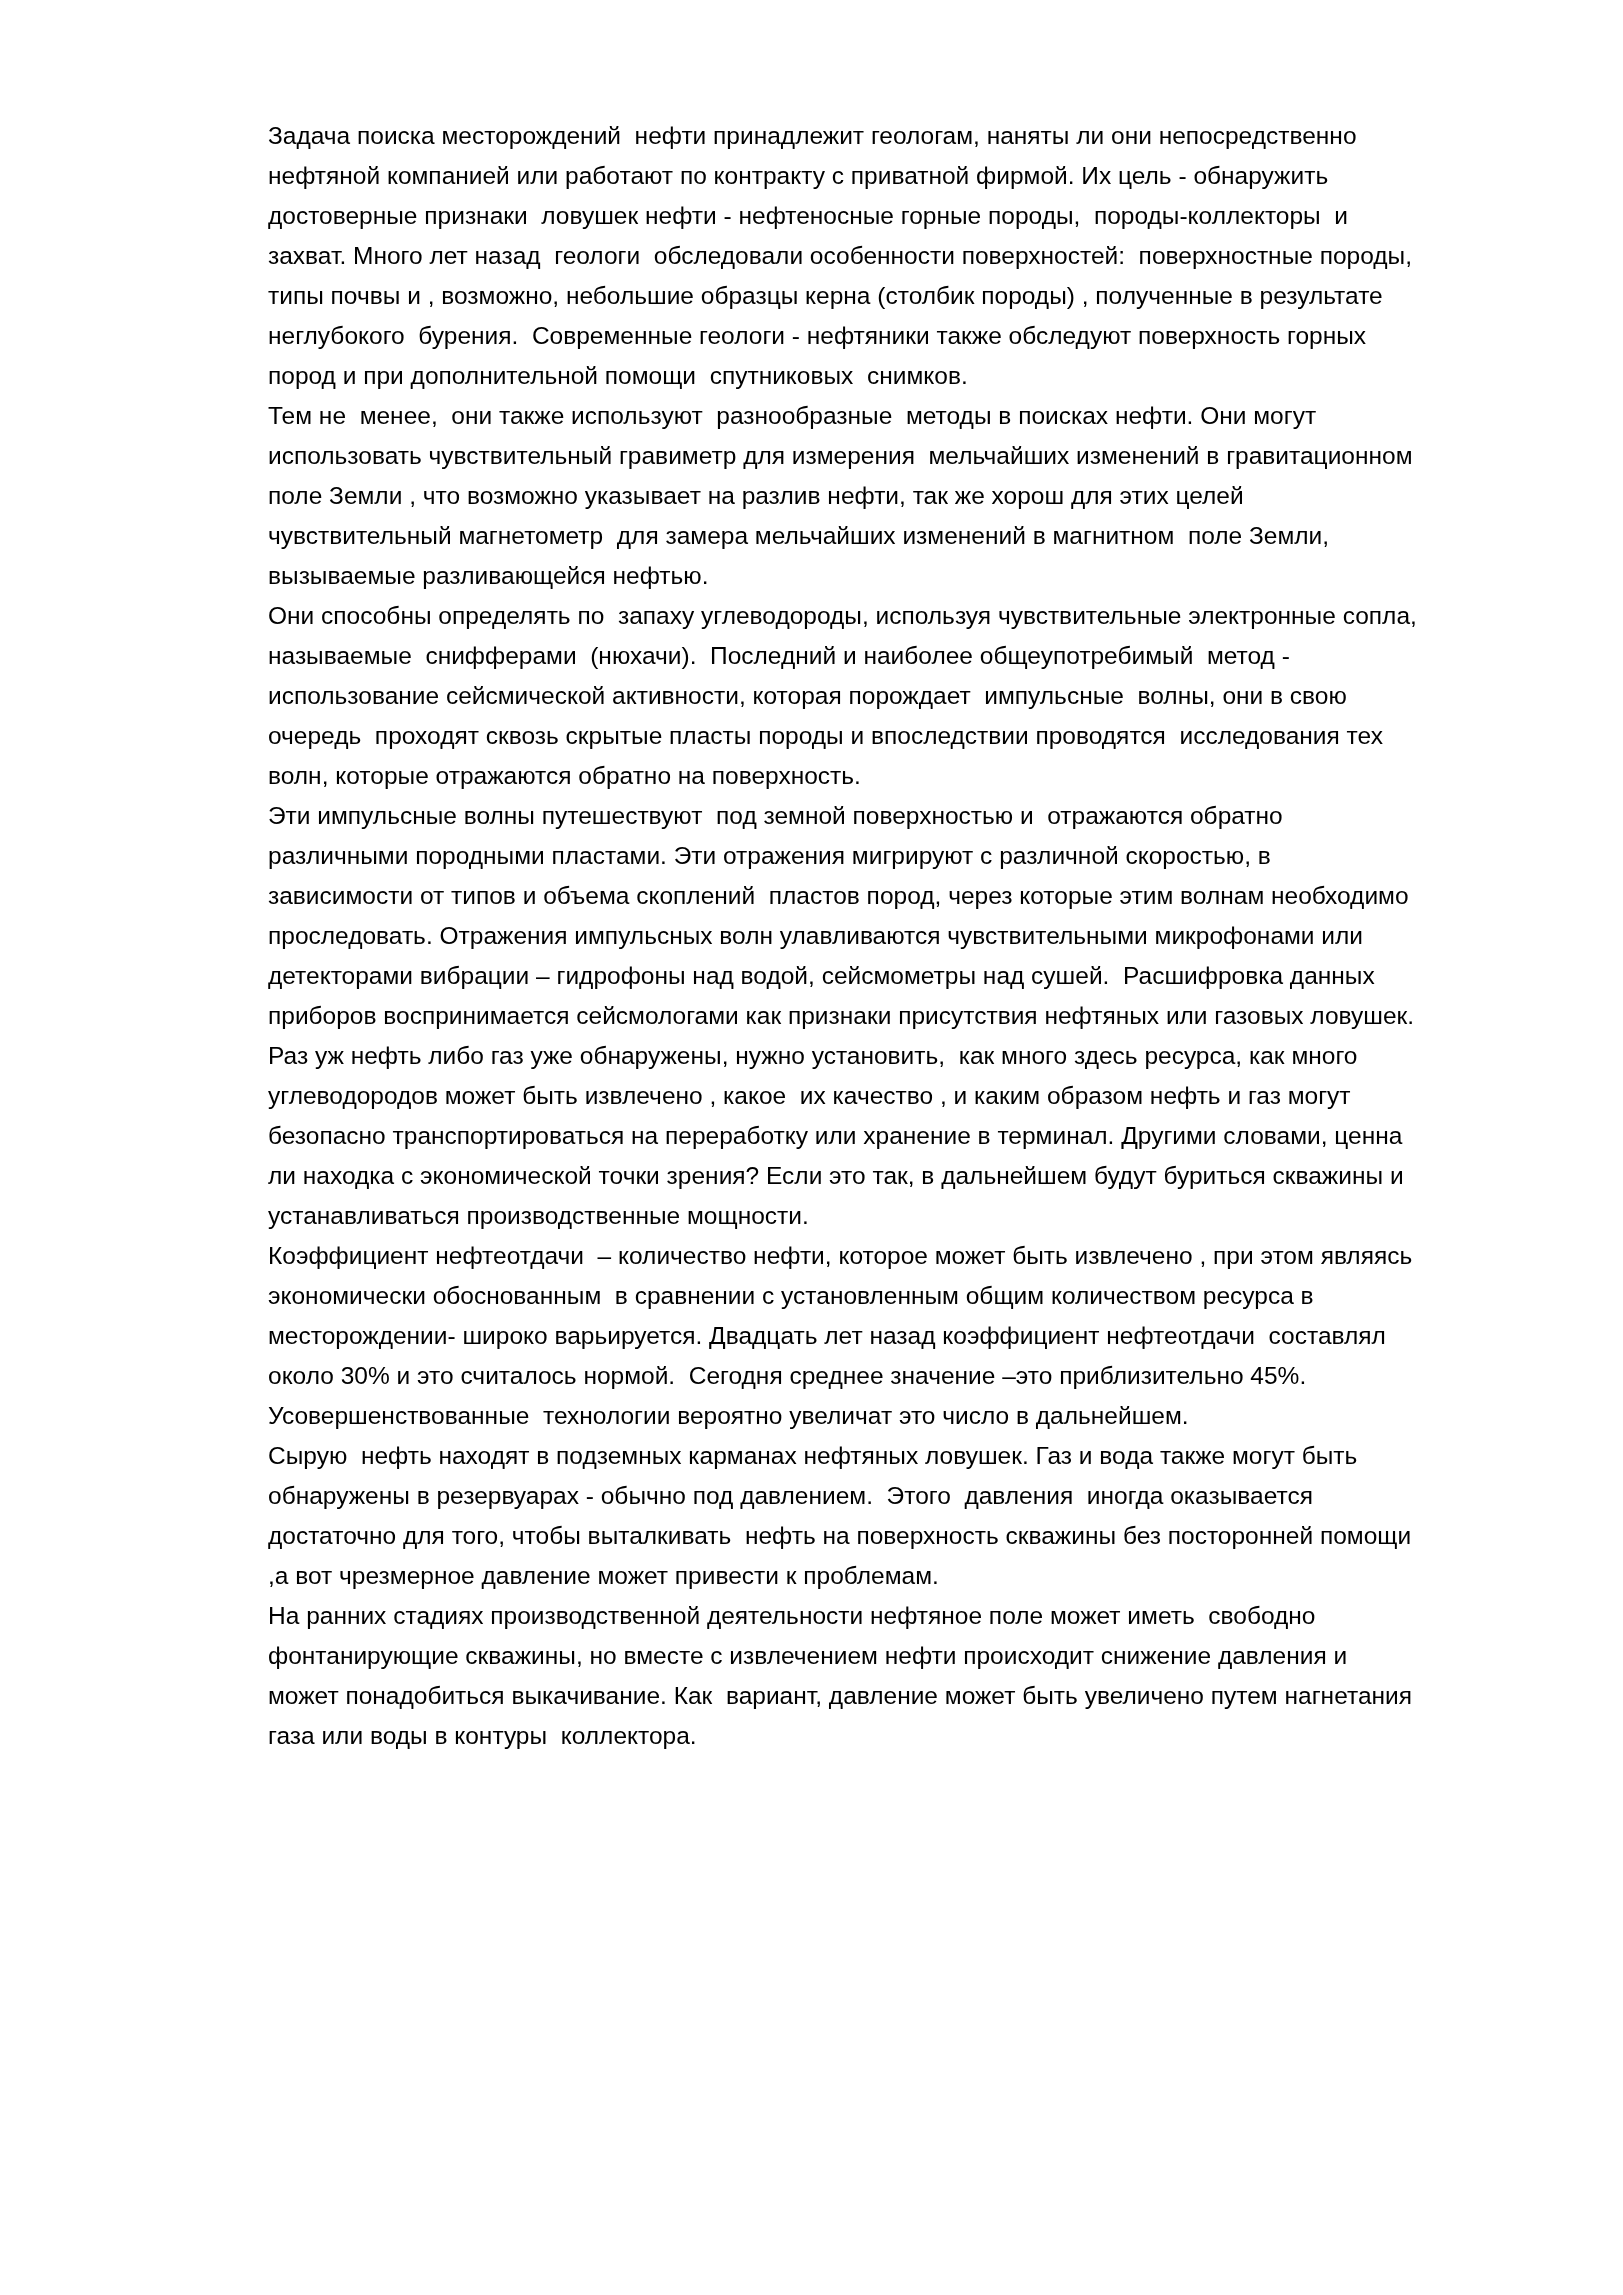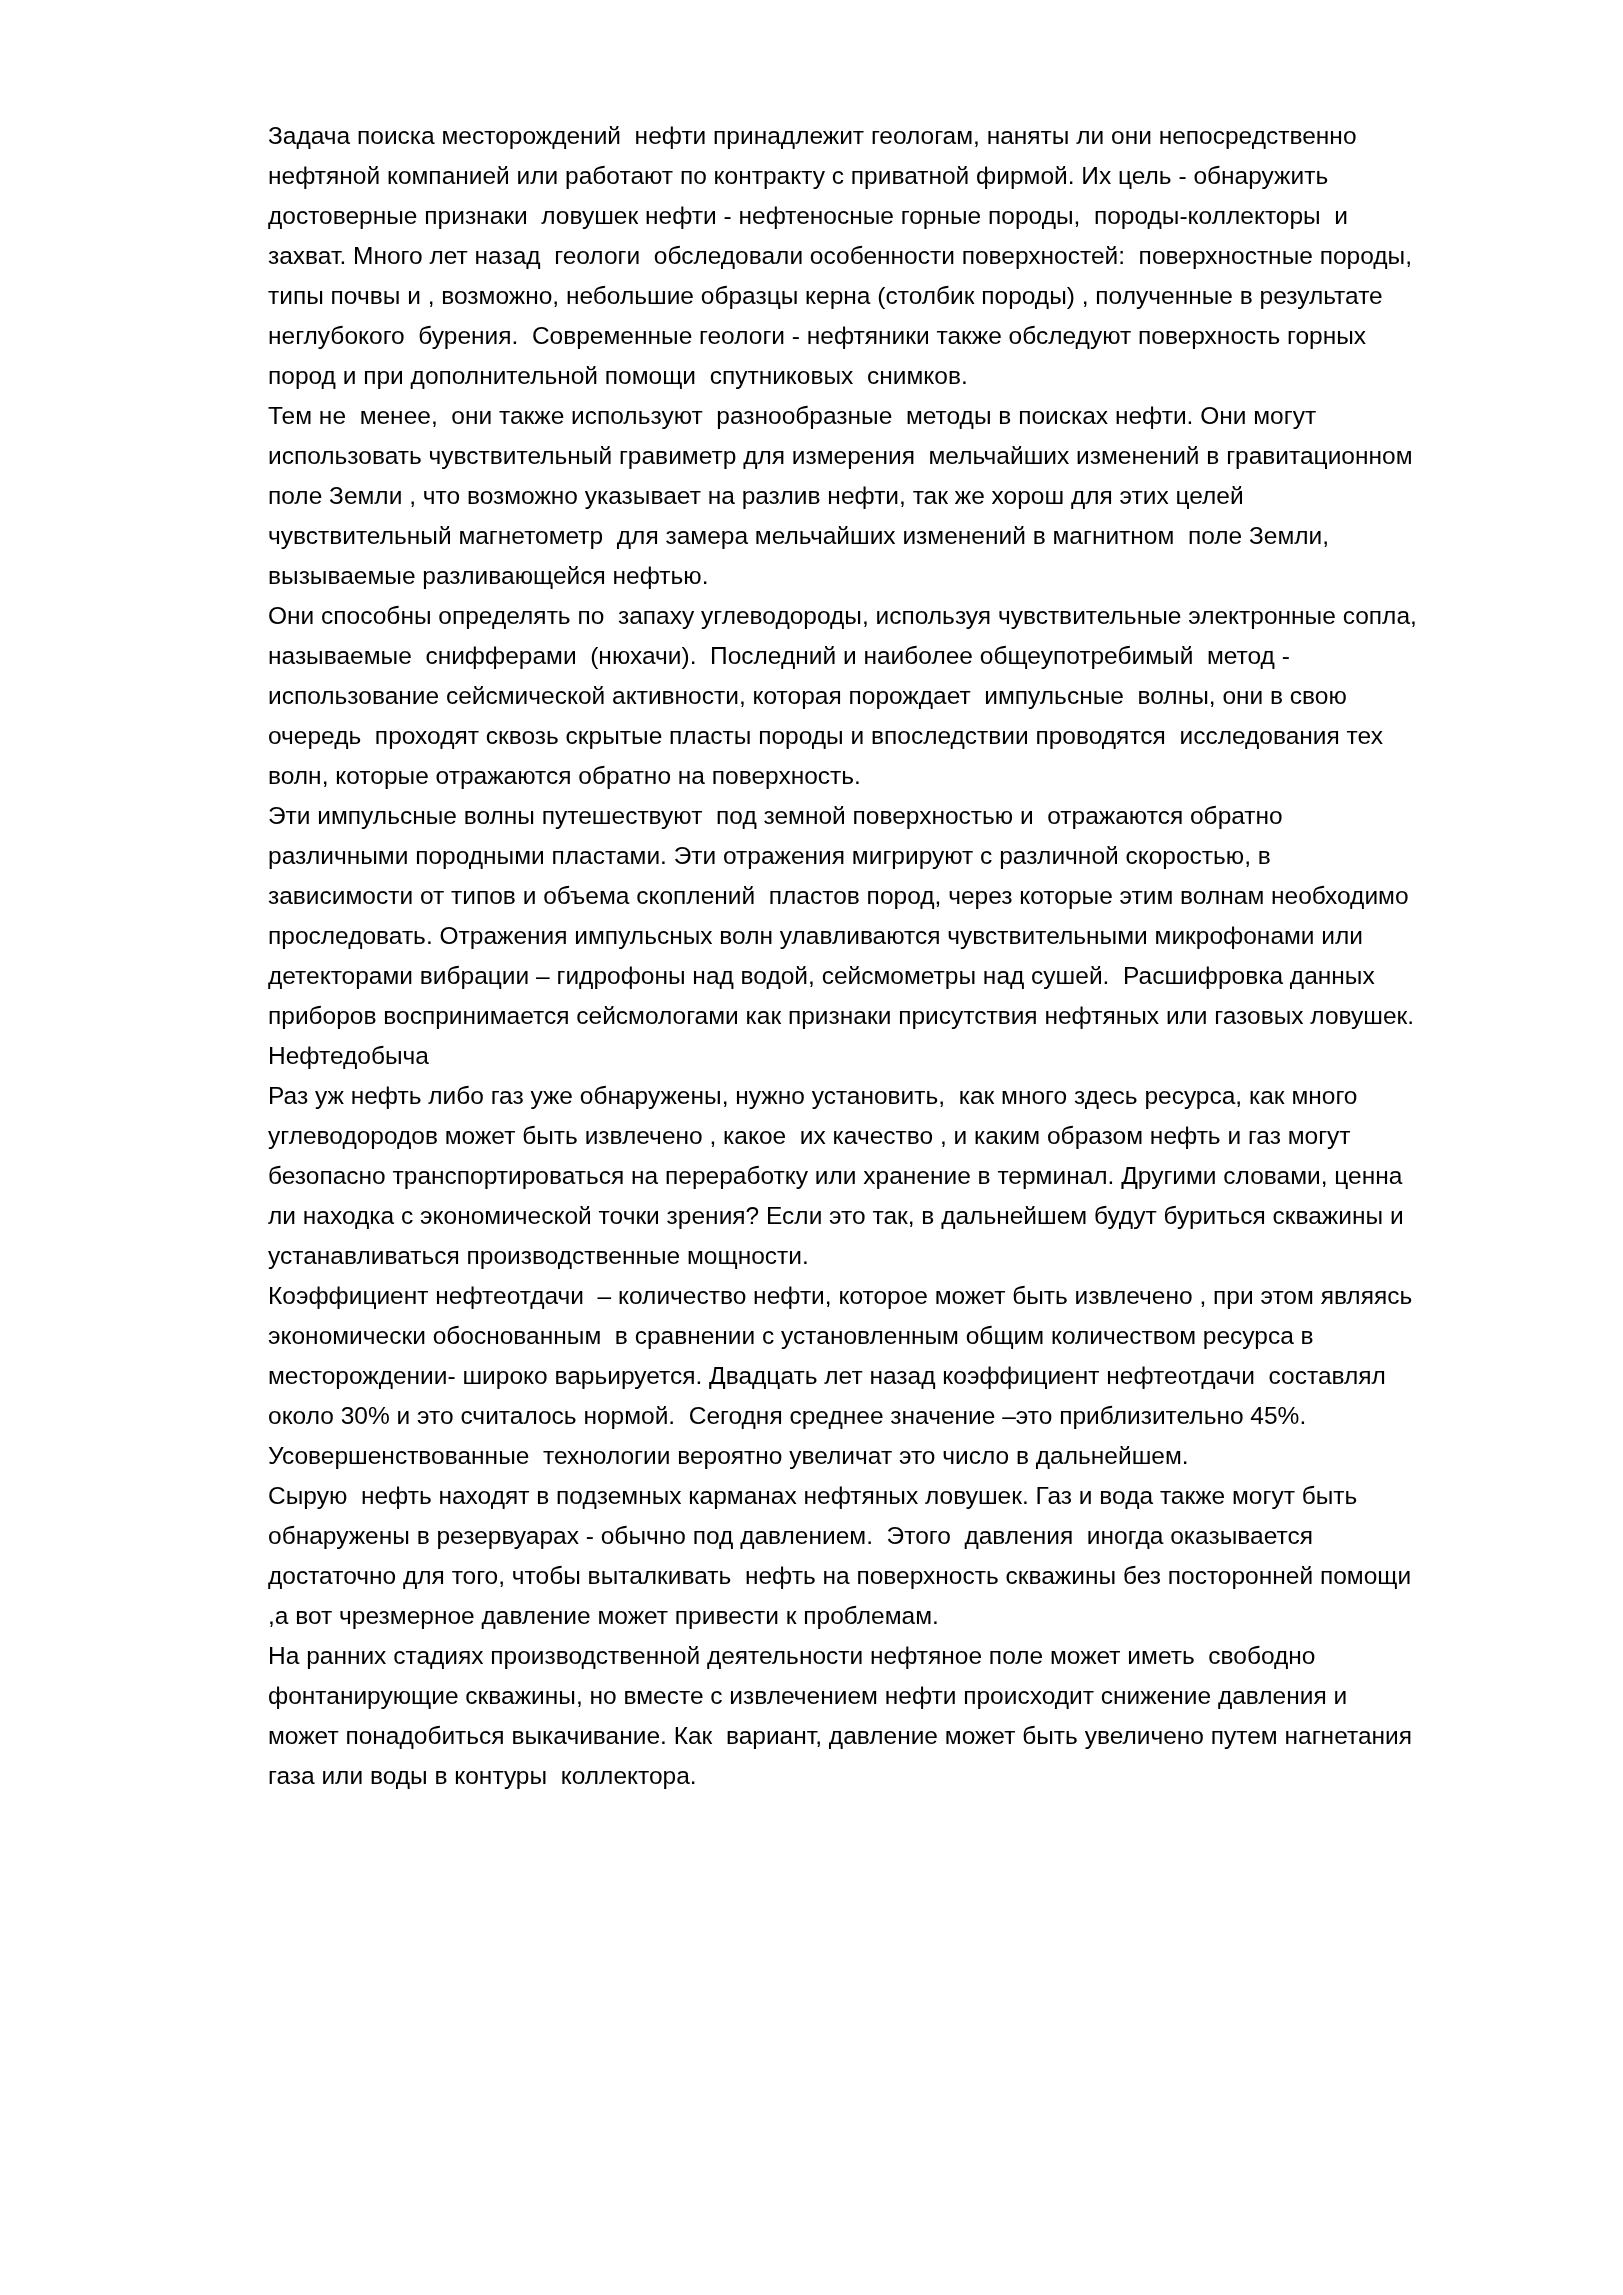--- a/index.html
+++ b/index.html
@@ -38,20 +38,19 @@
 </style>
 </head>
 <body>
 
 <div class="page">
   <div class="text-body">
     <p class="para">Задача поиска месторождений  нефти принадлежит геологам, наняты ли они непосредственно нефтяной компанией или работают по контракту с приватной фирмой. Их цель - обнаружить достоверные признаки  ловушек нефти - нефтеносные горные породы,  породы-коллекторы  и  захват. Много лет назад  геологи  обследовали особенности поверхностей:  поверхностные породы,  типы почвы и , возможно, небольшие образцы керна (столбик породы) , полученные в результате неглубокого  бурения.  Современные геологи - нефтяники также обследуют поверхность горных пород и при дополнительной помощи  спутниковых  снимков.</p>
     <p class="para">Тем не  менее,  они также используют  разнообразные  методы в поисках нефти. Они могут использовать чувствительный гравиметр для измерения  мельчайших изменений в гравитационном поле Земли , что возможно указывает на разлив нефти, так же хорош для этих целей чувствительный магнетометр  для замера мельчайших изменений в магнитном  поле Земли, вызываемые разливающейся нефтью.</p>
     <p class="para">Они способны определять по  запаху углеводороды, используя чувствительные электронные сопла, называемые  снифферами  (нюхачи).  Последний и наиболее общеупотребимый  метод - использование сейсмической активности, которая порождает  импульсные  волны, они в свою очередь  проходят сквозь скрытые пласты породы и впоследствии проводятся  исследования тех  волн, которые отражаются обратно на поверхность.</p>
     <p class="para">Эти импульсные волны путешествуют  под земной поверхностью и  отражаются обратно различными породными пластами. Эти отражения мигрируют с различной скоростью, в зависимости от типов и объема скоплений  пластов пород, через которые этим волнам необходимо проследовать. Отражения импульсных волн улавливаются чувствительными микрофонами или детекторами вибрации – гидрофоны над водой, сейсмометры над сушей.  Расшифровка данных приборов воспринимается сейсмологами как признаки присутствия нефтяных или газовых ловушек.</p>
-    <p class="para">Нефтедобыча</p>
     <p class="para">Раз уж нефть либо газ уже обнаружены, нужно установить,  как много здесь ресурса, как много углеводородов может быть извлечено , какое  их качество , и каким образом нефть и газ могут безопасно транспортироваться на переработку или хранение в терминал. Другими словами, ценна ли находка с экономической точки зрения? Если это так, в дальнейшем будут буриться скважины и устанавливаться производственные мощности.</p>
     <p class="para">Коэффициент нефтеотдачи  – количество нефти, которое может быть извлечено , при этом являясь экономически обоснованным  в сравнении с установленным общим количеством ресурса в месторождении- широко варьируется. Двадцать лет назад коэффициент нефтеотдачи  составлял около 30% и это считалось нормой.  Сегодня среднее значение –это приблизительно 45%. Усовершенствованные  технологии вероятно увеличат это число в дальнейшем.</p>
     <p class="para">Сырую  нефть находят в подземных карманах нефтяных ловушек. Газ и вода также могут быть обнаружены в резервуарах - обычно под давлением.  Этого  давления  иногда оказывается достаточно для того, чтобы выталкивать  нефть на поверхность скважины без посторонней помощи ,а вот чрезмерное давление может привести к проблемам.</p>
     <p class="para">На ранних стадиях производственной деятельности нефтяное поле может иметь  свободно фонтанирующие скважины, но вместе с извлечением нефти происходит снижение давления и может понадобиться выкачивание. Как  вариант, давление может быть увеличено путем нагнетания  газа или воды в контуры  коллектора.</p>
   </div>
 </div>
 
 
 </body></html>

